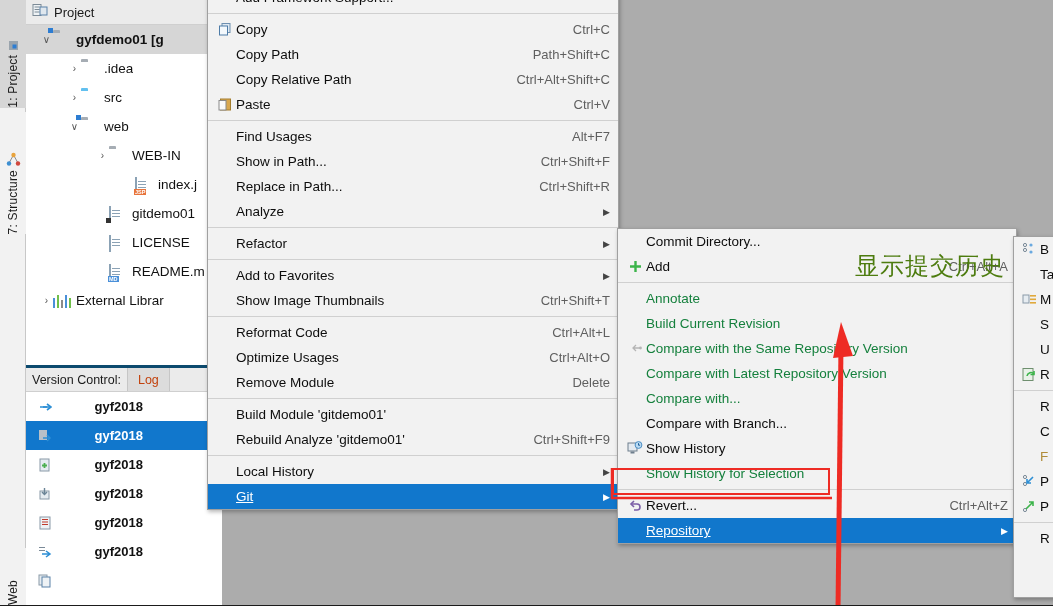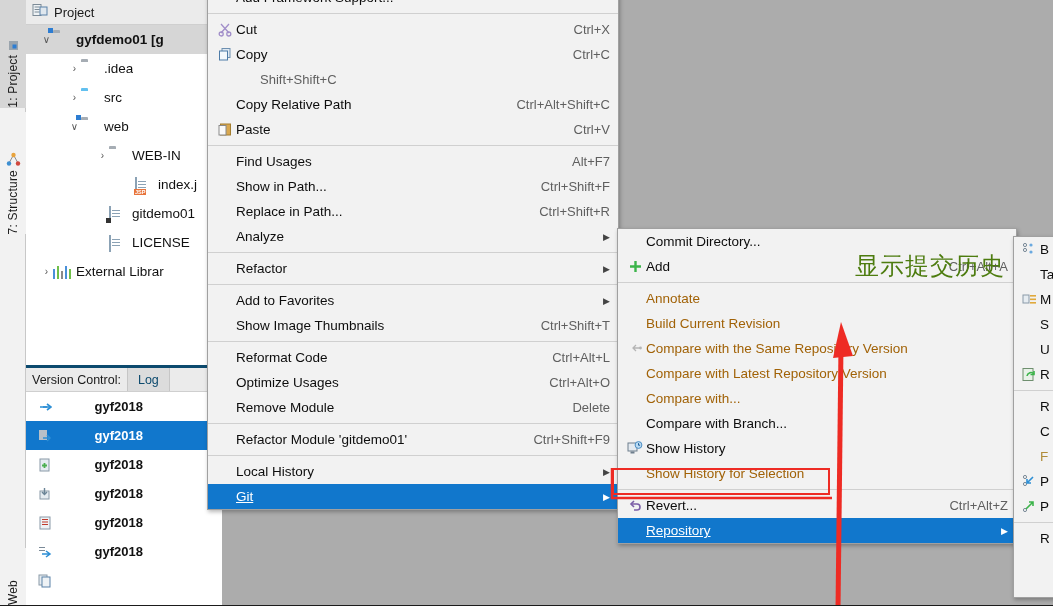--- a/index.html
+++ b/index.html
@@ -101,21 +101,21 @@
     background: #ffffff; border-top: 3px solid #0c4a6e;
   }
   .vc-tabs {
     display: flex; height: 24px; background: #ebebeb; border-bottom: 1px solid #cfcfcf;
     align-items: stretch;
   }
   .vc-tabs .vc-title {
     display: flex; align-items: center; padding: 0 6px; font-size: 12.5px; color: #1a1a1a;
   }
   .vc-tabs .vc-log {
-    display: flex; align-items: center; padding: 0 10px; font-size: 12.5px; color: #0c4a6e;
+    display: flex; align-items: center; padding: 0 10px; font-size: 12.5px; color: #c2410c;
     background: #dcdcdc; border-left: 1px solid #c6c6c6; border-right: 1px solid #c6c6c6;
   }
   .vc-rows { }
   .vc-row {
     display: flex; align-items: center; height: 29px; font-size: 13px; font-weight: bold;
     color: #111; padding-left: 8px;
   }
   .vc-row.sel { background: #1177cc; color: #ffffff; }
   .vc-row .vc-ic { width: 22px; flex: 0 0 22px; display:flex; align-items:center; justify-content:center; }
   .vc-row .vc-user { width: 58px; text-align: right; }
@@ -126,21 +126,21 @@
     position: absolute; background: #f2f2f2; border: 1px solid #a0a0a0;
     box-shadow: 1px 2px 4px rgba(0,0,0,.28);
     font-size: 13.5px; color: #0d0d0d;
   }
   .menu-main { left: 207px; top: -16px; width: 412px; }
   .mi {
     display: flex; align-items: center; height: 25px; padding: 0 8px 0 6px;
     white-space: nowrap; position: relative;
   }
   .mi.sel { background: #1177cc; color: #ffffff; }
-  .mi.disabled { color: #a16207; }
+  .mi.disabled { color: #15803d; }
   .mi .mic { flex: 0 0 22px; width: 22px; height: 18px; display:flex; align-items:center; justify-content:center; }
   .mi .mtext { flex: 1 1 auto; }
   .mi .mkey { color: #5f5f5f; font-size: 13px; padding-left: 24px; }
   .mi .msub { font-size: 9px; color: #444; padding-left: 16px; }
   .mi.sel .msub { color: #fff; }
   .msep { height: 1px; background: #d0d0d0; margin: 3px 0; }
   .u { text-decoration: underline; }
 
   
   .menu-git { left: 617px; top: 228px; width: 400px; }
@@ -266,20 +266,27 @@
       </div>
 
       <div class="trow" style="padding-left:70px">
         <span class="arrow none"></span>
         <span class="ticon">
           <span class="filebox"><span class="lines"></span></span>
         </span>
         <span class="tlabel">LICENSE</span>
       </div>
 
+      <div class="trow" style="padding-left:70px">
+        <span class="arrow none"></span>
+        <span class="ticon">
+          <span class="filebox"><span class="lines"></span><span class="tag md">MD</span></span>
+        </span>
+        <span class="tlabel">README.m</span>
+      </div>
 
       <div class="trow" style="padding-left:14px">
         <span class="arrow">›</span>
         <span class="ticon">
           <span class="libicon">
             <i style="height:10px;background:#4a90d9"></i>
             <i style="height:13px;background:#6fbf4a"></i>
             <i style="height:8px;background:#8a8a8a"></i>
             <i style="height:13px;background:#4a90d9"></i>
             <i style="height:10px;background:#6fbf4a"></i>
@@ -380,46 +387,36 @@
   </div>
 
   <div class="menu menu-main">
 
     <div class="mi">
       <span class="mic"></span>
       <span class="mtext">Add Framework Support...</span>
     </div>
     <div class="msep"></div>
 
-    <div class="mi">
-      <span class="mic">
-        <svg width="15" height="15" viewBox="0 0 15 15">
-            <path d="M3 2l8 9M11 2l-8 9" stroke="#a18ec9" stroke-width="1.3" fill="none"></path>
-            <circle cx="3.2" cy="12" r="2" fill="none" stroke="#a18ec9" stroke-width="1.3"></circle>
-            <circle cx="10.8" cy="12" r="2" fill="none" stroke="#a18ec9" stroke-width="1.3"></circle>
-          </svg>
-      </span>
-      <span class="mtext">Cut</span>
-      <span class="mkey">Ctrl+X</span>
-    </div>
 
     <div class="mi">
       <span class="mic">
         <svg width="15" height="15" viewBox="0 0 15 15">
             <rect x="4" y="1.5" width="8" height="9" fill="#dfe9f2" stroke="#6d8fb0"></rect>
             <rect x="1.5" y="4" width="8" height="9" fill="#f3f8fc" stroke="#4e7ca8"></rect>
           </svg>
       </span>
       <span class="mtext">Copy</span>
       <span class="mkey">Ctrl+C</span>
     </div>
 
     <div class="mi">
       <span class="mic"></span>
-      <span class="mkey">Shift+Shift+C</span>
+      <span class="mtext">Copy Path</span>
+      <span class="mkey">Path+Shift+C</span>
     </div>
 
     <div class="mi">
       <span class="mic"></span>
       <span class="mtext">Copy Relative Path</span>
       <span class="mkey">Ctrl+Alt+Shift+C</span>
     </div>
 
     <div class="mi">
       <span class="mic">
@@ -490,24 +487,28 @@
       <span class="mkey">Ctrl+Alt+O</span>
     </div>
 
     <div class="mi">
       <span class="mic"></span>
       <span class="mtext">Remove Module</span>
       <span class="mkey">Delete</span>
     </div>
     <div class="msep"></div>
 
-
-    <div class="mi">
-      <span class="mic"></span>
-      <span class="mtext">Refactor Module 'gitdemo01'</span>
+    <div class="mi">
+      <span class="mic"></span>
+      <span class="mtext">Build Module 'gitdemo01'</span>
+    </div>
+
+    <div class="mi">
+      <span class="mic"></span>
+      <span class="mtext">Rebuild Analyze 'gitdemo01'</span>
       <span class="mkey">Ctrl+Shift+F9</span>
     </div>
     <div class="msep"></div>
 
     <div class="mi">
       <span class="mic"></span>
       <span class="mtext">Local History</span>
       <span class="msub">▶</span>
     </div>
 

